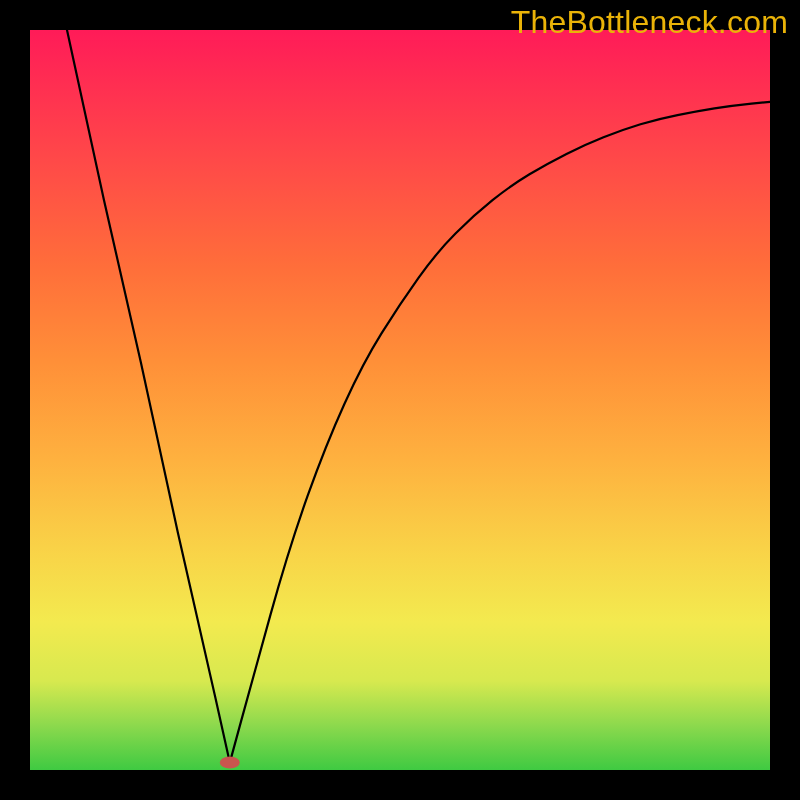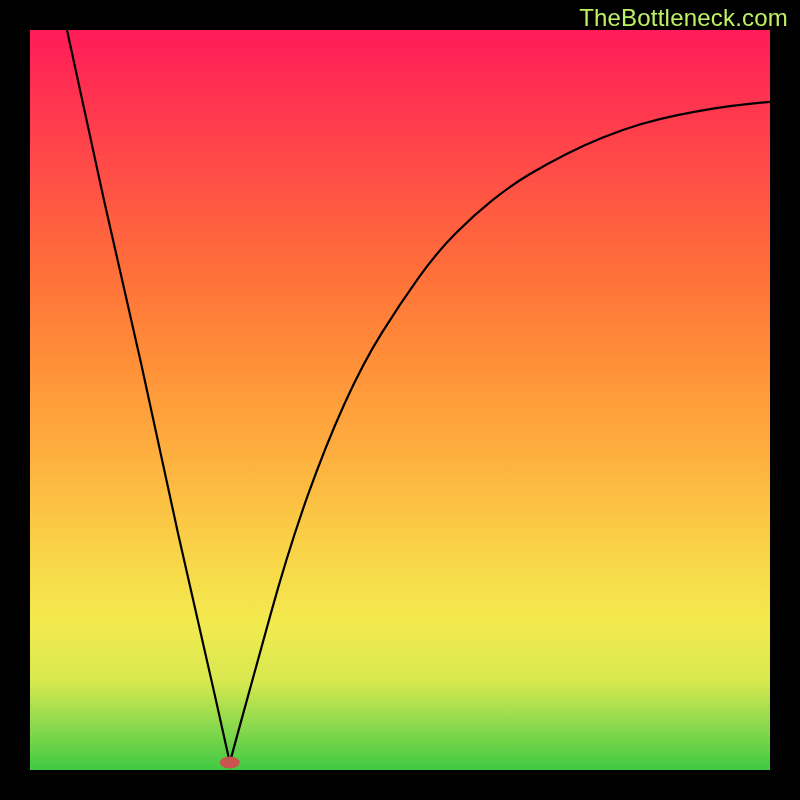--- a/index.html
+++ b/index.html
@@ -14,22 +14,22 @@
   .frame {
     position: relative;
     width: 800px;
     height: 800px;
     background: #000;
   }
   .watermark {
     position: absolute;
     top: 4px;
     right: 12px;
-    color: #bef264;
-    font-size: 24px;
+    color: #eab308;
+    font-size: 32px;
     font-weight: 400;
     letter-spacing: 0.2px;
     z-index: 5;
   }
   .plot {
     position: absolute;
     left: 30px;
     top: 30px;
     width: 740px;
     height: 740px;

